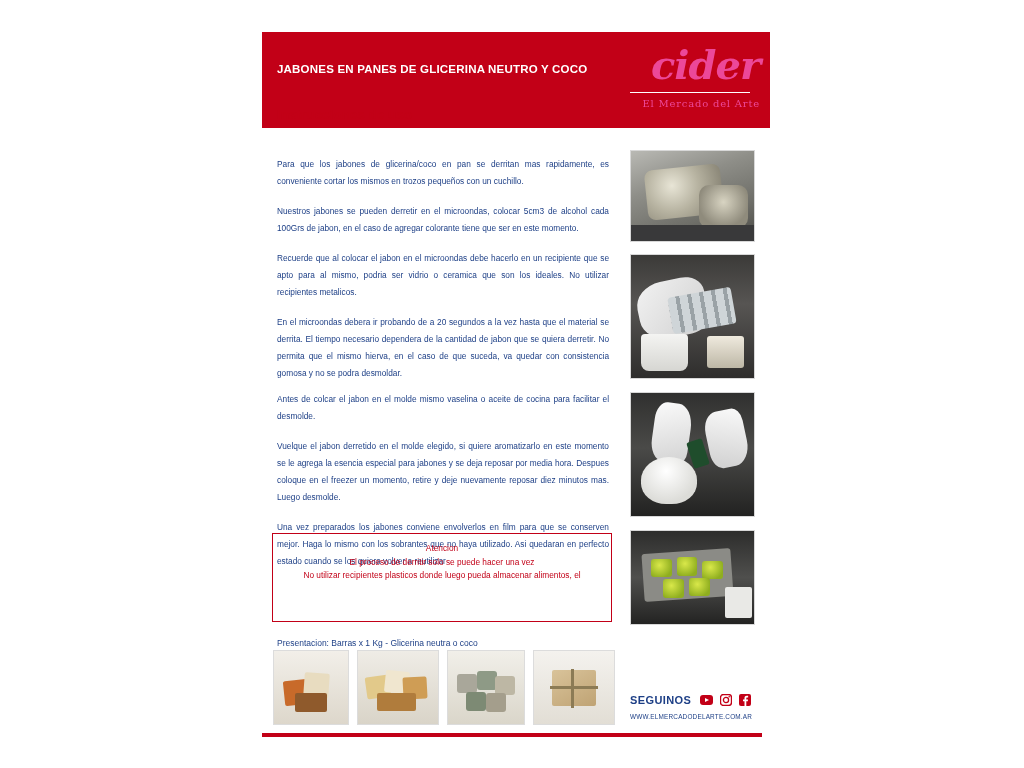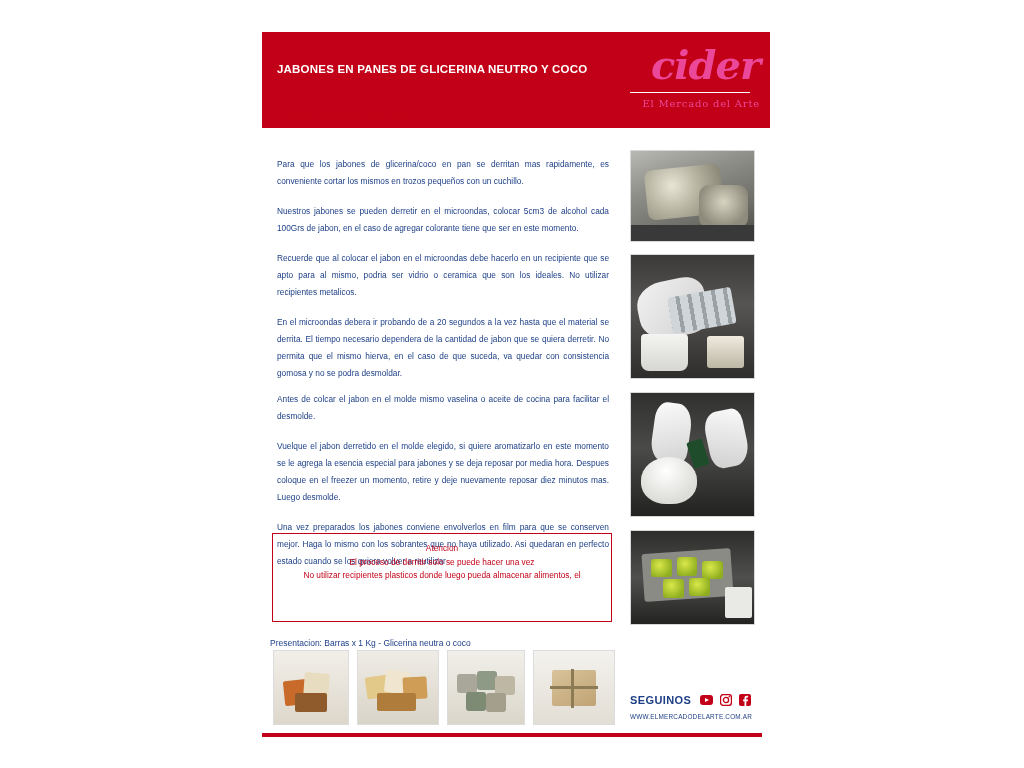--- a/index.html
+++ b/index.html
@@ -119,21 +119,21 @@
     padding: 0 6px;
   }
   .atencion-line.title {
     font-weight: normal;
     text-align: center;
   }
 
   
   .presentation-label {
     position: absolute;
-    left: 270px;
+    left: 277px;
     top: 638px;
     color: #1d3f86;
     font-size: 8.5px;
   }
 
   
   .photo {
     position: absolute;
     border: 1px solid #d8d8d8;
     box-sizing: border-box;

